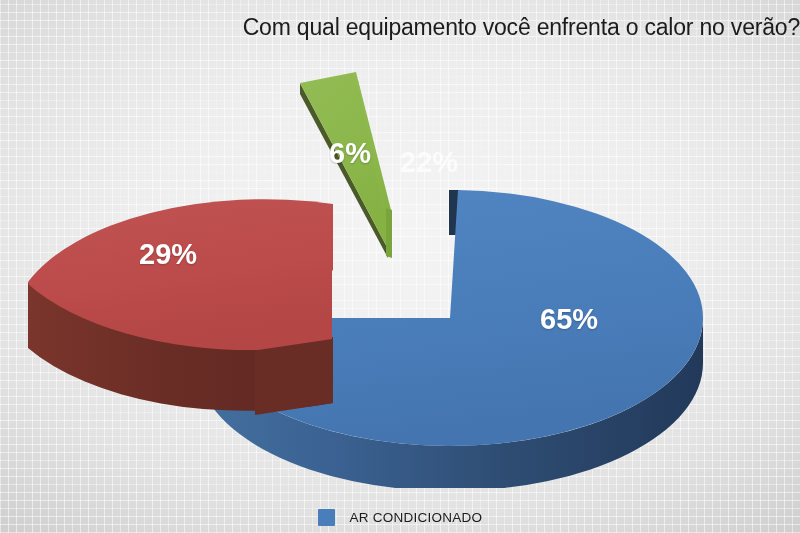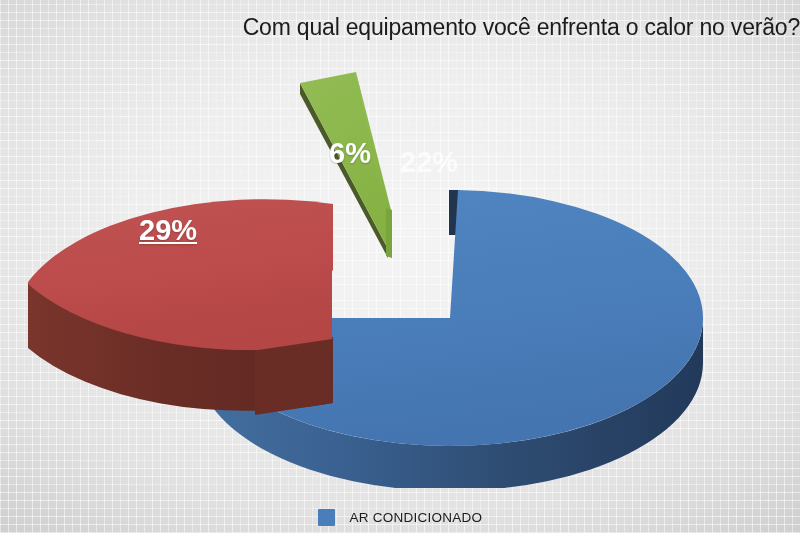--- a/index.html
+++ b/index.html
@@ -58,21 +58,21 @@
   
   .slice-label {
     position: absolute;
     font-size: 29px;
     font-weight: 700;
     color: #ffffff;
     white-space: nowrap;
     text-shadow: 0 1px 2px rgba(0,0,0,0.22);
   }
   #label-blue  { left: 540px; top: 245px; }
-  #label-red   { left: 139px; top: 156px; text-decoration: underline; }
+  #label-red   { left: 139px; top: 180px; }
   #label-green { left: 329px; top: 79px;  }
   #label-ghost {
     left: 400px;
     top: 88px;
     color: rgba(255,255,255,0.72);
     text-shadow: none;
   }
 
   
   #legend {
@@ -274,20 +274,21 @@
             L 391,194
             L 356,14
             Z" fill="url(#greenTopGrad)"></path>
 
         <path d="M 386,150 L 392,152 L 392,200 L 386,198 Z" fill="#7aa53c"></path>
       </g>
     </svg>
 
     <div class="slice-label" id="label-ghost">22%</div>
 
+    <div class="slice-label" id="label-blue">65%</div>
 
     <div class="slice-label" id="label-red">29%</div>
 
     <div class="slice-label" id="label-green">6%</div>
   </div>
 
   <div id="legend">
 
     <div class="legend-item">
       <span class="legend-swatch" style="background-color: rgb(74, 126, 187);"></span>

